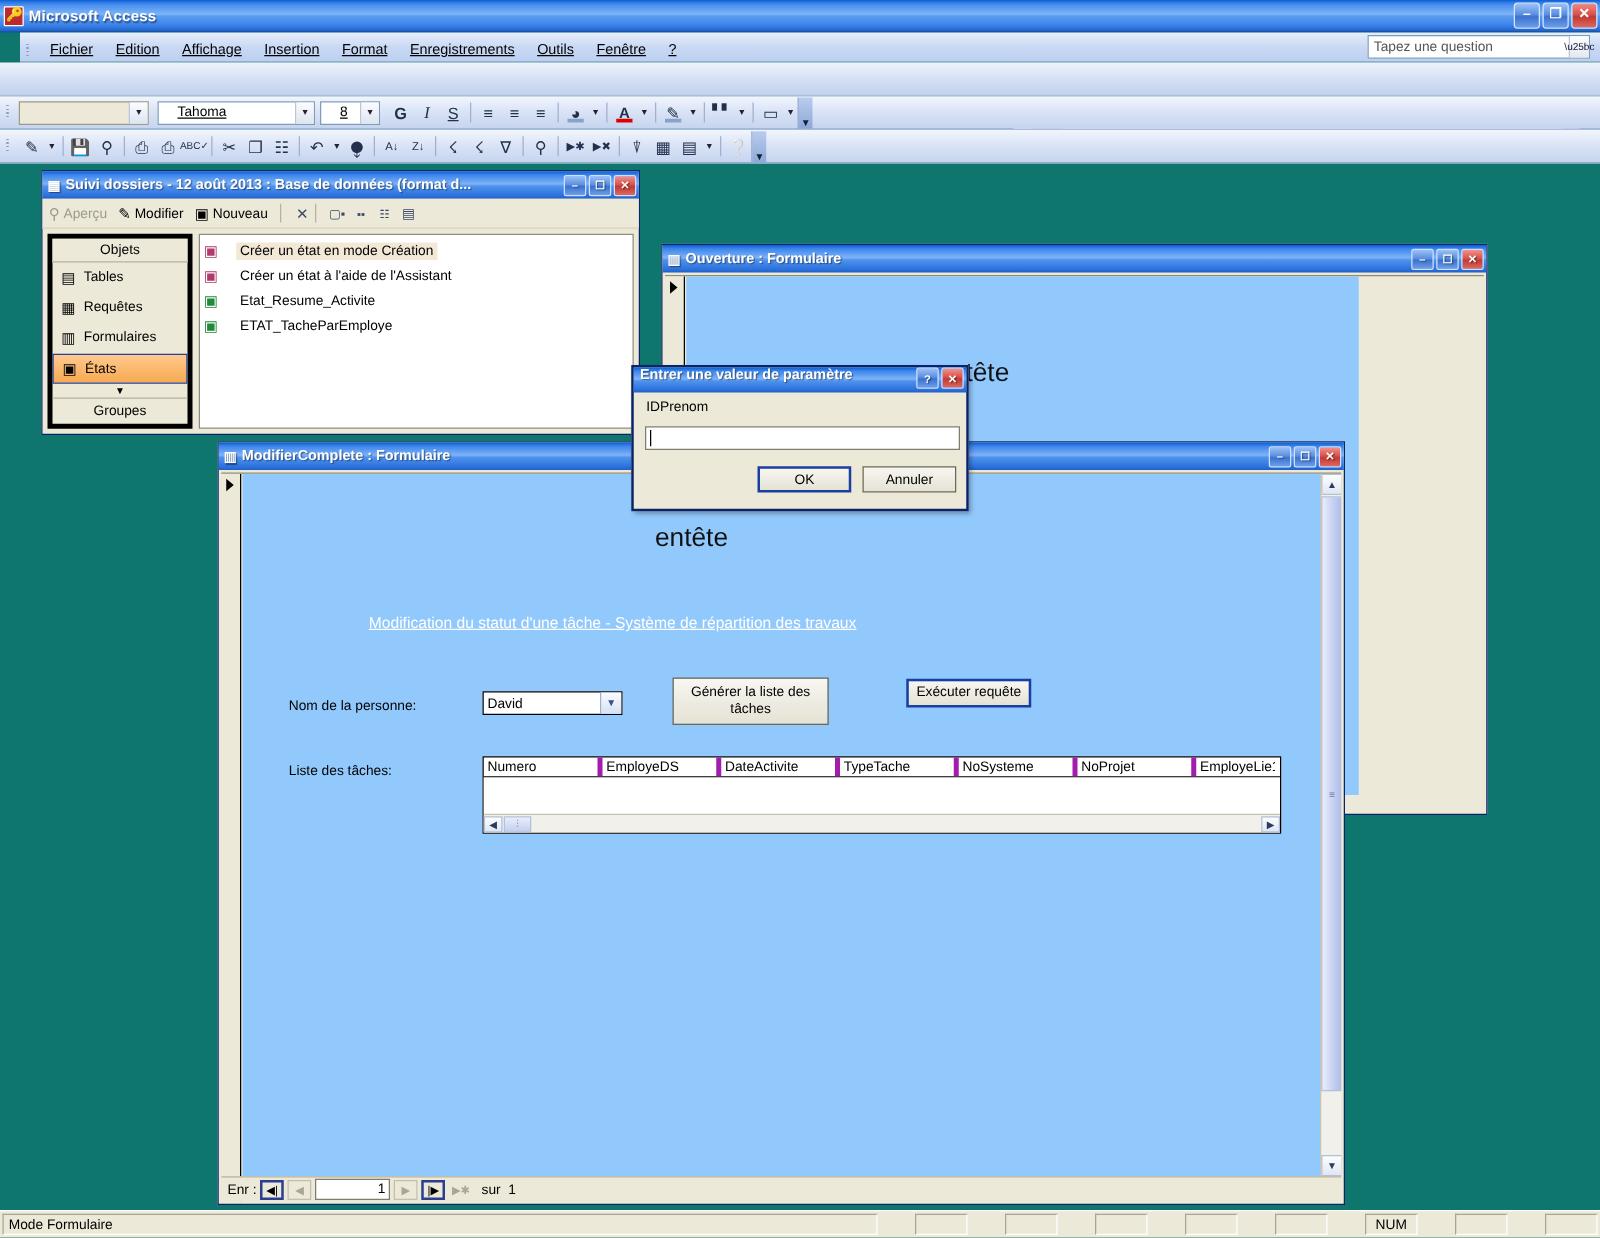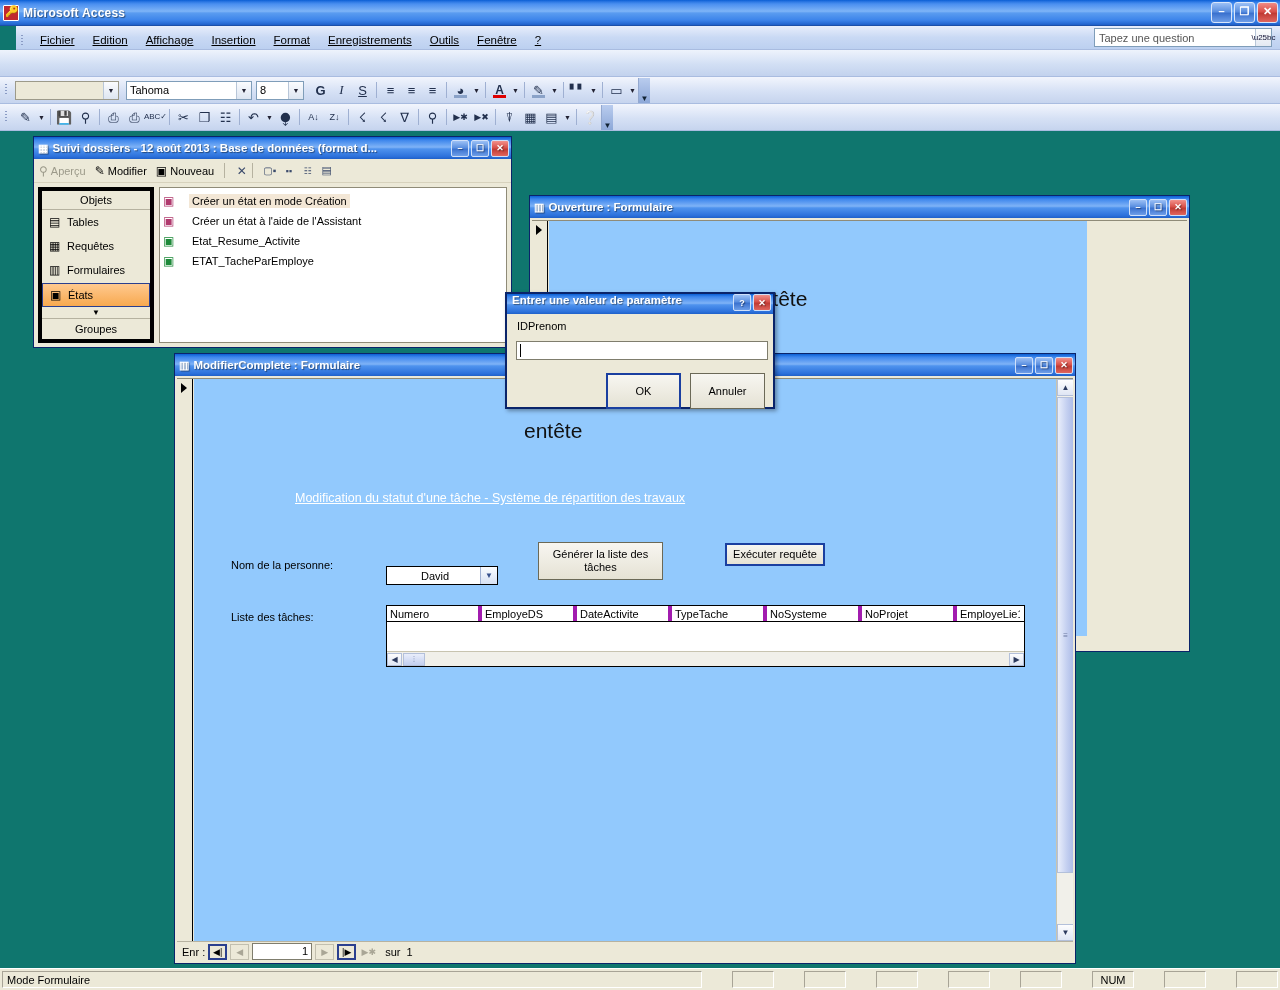--- a/index.html
+++ b/index.html
@@ -108,21 +108,21 @@
   .ovfl {
     width: 12px; height: 23px; background: linear-gradient(to bottom,#b9ccee,#8da8d8);
     display:flex; align-items:flex-end; justify-content:center; color:#123; font-size:8px;
     border-left: 1px solid #93a8cf;
   }
 
   .combo {
     height: 19px; border: 1px solid #7f9db9; background: #fff;
     display: flex; align-items: center; font-size: 11px;
   }
-  .combo .cv { padding-left: 3px; flex: 1; color: #000; white-space: nowrap; overflow: hidden; }
+  .combo .cv { padding-left: 15px; flex: 1; color: #000; white-space: nowrap; overflow: hidden; text-decoration: underline; }
   .combo .ca {
     width: 15px; height: 17px; background: linear-gradient(to bottom,#fbfcfe,#dde5f1);
     border-left: 1px solid #b8c6d8; display: flex; align-items: center; justify-content: center;
     font-size: 7px; color: #223;
   }
   .combo.grey { background: #ece9d8; border: 1px solid #9c9a8a; }
   .combo.grey .cv { color: #6e6c60; }
 
   .fbtn {
     width: 21px; height: 21px; display: flex; align-items: center; justify-content: center;
@@ -326,21 +326,21 @@
   }
   #paramdlg .plabel { position: absolute; left: 10px; top: 26px; font-size: 11px; }
   #paramdlg .pinput {
     position: absolute; left: 9px; top: 47px; width: 252px; height: 19px;
     background: #fff; border: 1px solid #7f7d6d;
     display: flex; align-items: center; padding-left: 3px;
   }
   #paramdlg .caret { width: 1px; height: 13px; background: #000; }
   #paramdlg .dbtns { position: absolute; right: 8px; top: 79px; display: flex; gap: 9px; }
   #paramdlg .dbtn {
-    width: 75px; height: 36px; font-size: 11px;
+    width: 75px; height: 21px; font-size: 11px;
     background: linear-gradient(to bottom,#f7f6f1,#e5e2d4);
     border: 1px solid #6b6957; display: flex; align-items: center; justify-content: center;
   }
   #paramdlg .dbtn.def { border: 2px solid #1a3fa0; }
 
   
   .statusbar {
     position: absolute; left: 0; bottom: 0; width: 1280px; height: 22px;
     background: #ece9d8; border-top: 1px solid #fff;
     display: flex; align-items: center; gap: 28px;
@@ -732,21 +732,21 @@
       </div>
 
       <div class="formcanvas" style="left:17px; right:17px; top:0; bottom:20px;">
 
         <div class="entete-txt" style="position:absolute;left:330px;top:40px;">entête</div>
 
         <div class="subtitle-link" style="position:absolute;left:101px;top:112px;">Modification du statut d'une tâche - Système de répartition des travaux</div>
 
         <div class="fld-label" style="position:absolute;left:37px;top:180px;">Nom de la personne:</div>
 
-        <div class="dd" style="position:absolute;left:192px;top:187px;text-align:center;">
+        <div class="dd" style="position:absolute;left:192px;top:174px;">
           <div class="v">David</div>
           <div class="a">▼</div>
         </div>
 
         <div class="pbtn" style="position:absolute;left:344px;top:163px;width:125px;height:38px;">
           <span>Générer la liste des tâches</span>
         </div>
 
         <div class="pbtn focus" style="position:absolute;left:531px;top:164px;width:100px;height:23px;">
           <span>Exécuter requête</span>

